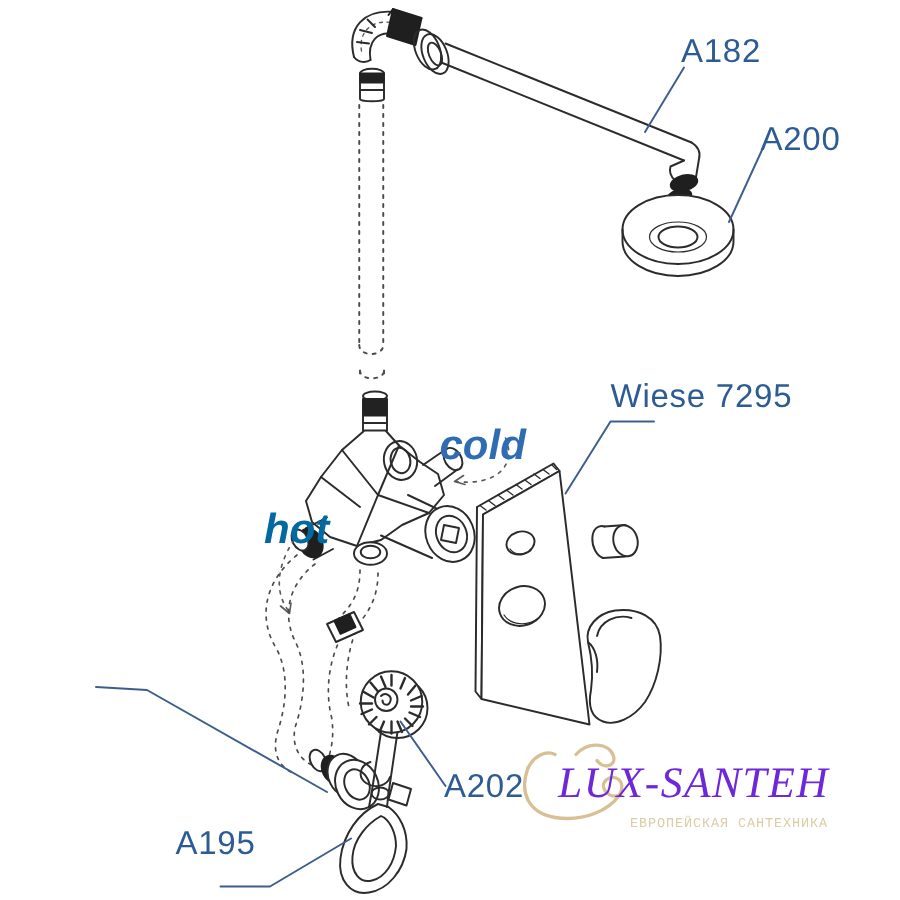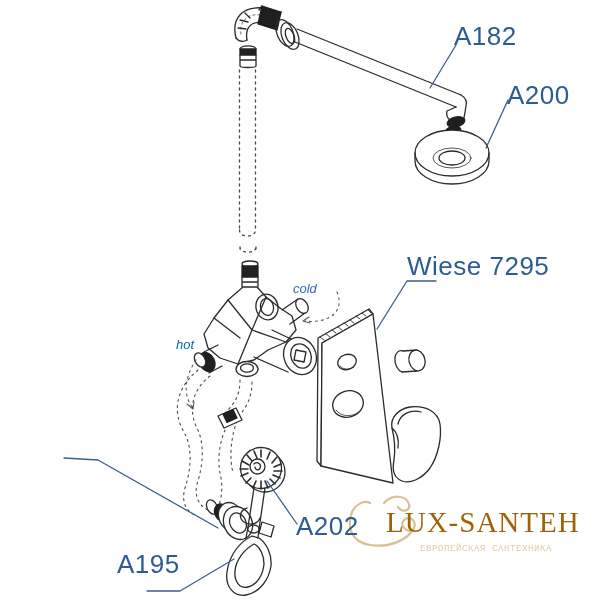--- a/index.html
+++ b/index.html
@@ -1,26 +1,26 @@
 <!DOCTYPE html>
 <html><head>
 <meta charset="utf-8">
 <style>
   html,body{margin:0;padding:0;background:#ffffff;}
   #stage{position:relative;width:600px;height:600px;background:#ffffff;overflow:hidden;
          font-family:"Liberation Sans",sans-serif;}
   #stage svg{position:absolute;left:0;top:0;}
-  .part-label{position:absolute;font-size:26px;color:#2d5c94;letter-spacing:0.5px;
+  .part-label{position:absolute;font-size:22px;color:#2d5c94;letter-spacing:0.5px;
               font-family:"Liberation Sans",sans-serif;white-space:nowrap;}
-  .flow-label{position:absolute;font-size:13px;font-weight:normal;font-style:italic;
+  .flow-label{position:absolute;font-size:28px;font-weight:bold;font-style:italic;
               font-family:"Liberation Sans",sans-serif;white-space:nowrap;}
   .flow-hot{color:#0369a1;}
   .flow-cold{color:#2f6cb3;}
-  .wm-brand{position:absolute;left:386px;top:506px;font-family:"Liberation Serif",serif;
-            font-size:29px;letter-spacing:1px;color:#a16207;white-space:nowrap;}
+  .wm-brand{position:absolute;left:372px;top:506px;font-family:"Liberation Serif",serif;
+            font-size:29px;letter-spacing:1px;color:#6d28d9;white-space:nowrap;font-style:italic;}
   .wm-tagline{position:absolute;left:420px;top:544px;font-family:Liberation Mono, monospace;
               font-size:9px;letter-spacing:0.6px;color:#ddcca6;white-space:nowrap;}
 </style>
 </head>
 <body>
 
 <div id="stage">
 
 <svg width="600" height="600" viewBox="0 0 600 600" fill="none" stroke="#2b2b2b" stroke-width="1.3" stroke-linecap="round" stroke-linejoin="round">
 

